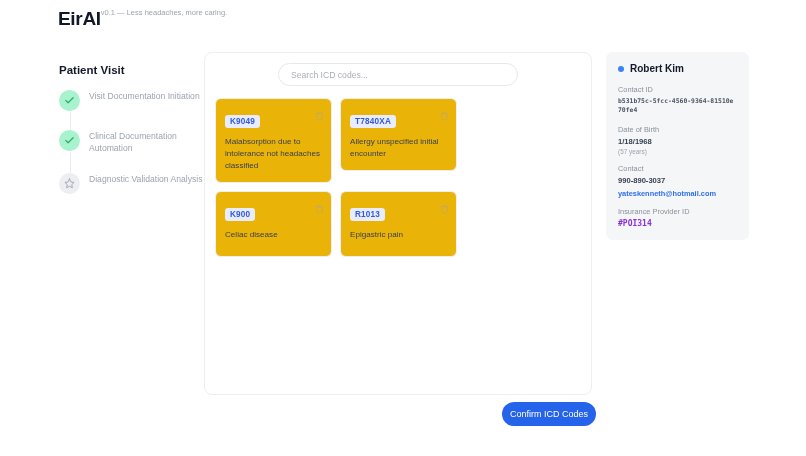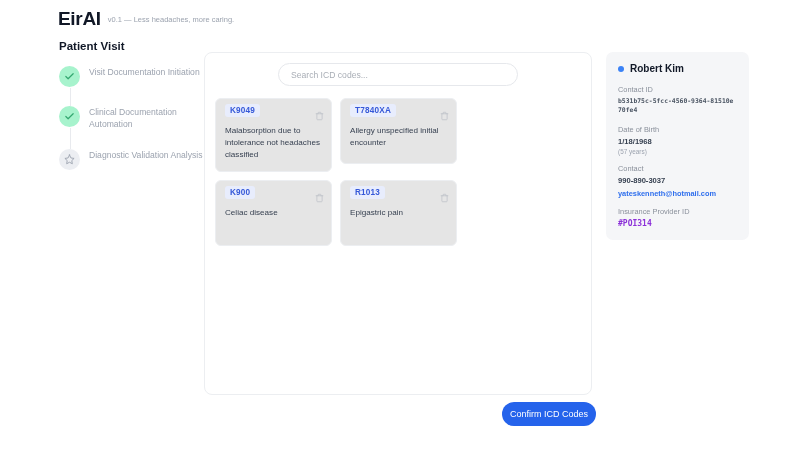--- a/index.html
+++ b/index.html
@@ -6,26 +6,26 @@
   html, body {
     width: 806px; height: 456px;
     background: #ffffff;
     font-family: "Liberation Sans", sans-serif;
     color: #1f2937;
     overflow: hidden;
   }
   .page { position: relative; width: 806px; height: 456px; }
 
   
-  .header { position: absolute; left: 58px; top: 8px; display: flex; align-items: center; gap: 7px; }
+  .header { position: absolute; left: 58px; top: 8px; display: flex; align-items: flex-start; }
   .brand { font-size: 19px; font-weight: bold; letter-spacing: -0.3px; color: #111827; }
   .tagline { font-size: 7.5px; color: #9ca3af; }
 
   
-  .sidebar { position: absolute; left: 59px; top: 40px; width: 150px; }
+  .sidebar { position: absolute; left: 59px; top: 64px; width: 150px; }
   .sidebar-title { font-size: 11.5px; font-weight: bold; color: #111827; margin-bottom: 14px; }
   .steps { position: relative; }
   .step { position: relative; display: flex; gap: 9px; padding-bottom: 19px; }
   .step-rail { position: absolute; left: 10.5px; top: 22px; bottom: 0; width: 1px; background: #e8eaee; }
   .step:last-child .step-rail { display: none; }
   .step-icon {
     position: relative; z-index: 2; flex: 0 0 auto;
     width: 21px; height: 21px; border-radius: 50%;
     display: flex; align-items: center; justify-content: center;
   }
@@ -48,22 +48,22 @@
     border: 1px solid #e6e8ec; border-radius: 12px;
     background: #fff; padding: 2px 12px;
     font-family: "Liberation Sans", sans-serif; font-size: 8.6px; color: #4b5563;
     outline: none;
   }
   .search-input::placeholder { color: #a9aeb6; }
 
   .cards { display: flex; flex-wrap: wrap; gap: 8px; padding: 12px 10px 0 10px; align-items: flex-start; }
   .card {
     width: 117px; min-height: 66px;
-    background: #e5e5e5; border: 1px solid #eceef1; border-radius: 6px;
-    padding: 0 9px 10px 9px; position: relative;
+    background: #eab308; border: 1px solid #eceef1; border-radius: 6px;
+    padding: 11px 9px 10px 9px; position: relative;
   }
   .badge {
     display: inline-block; background: #e8edfd; color: #3558d8;
     font-size: 8.2px; font-weight: bold; letter-spacing: 0.2px;
     padding: 2px 5px; border-radius: 3px;
   }
   .card-text { font-size: 8.1px; line-height: 1.5; color: #374151; margin-top: 8px; }
   .trash { position: absolute; right: 7px; top: 8px; width: 9px; height: 10px; opacity: .55; }
 
   

